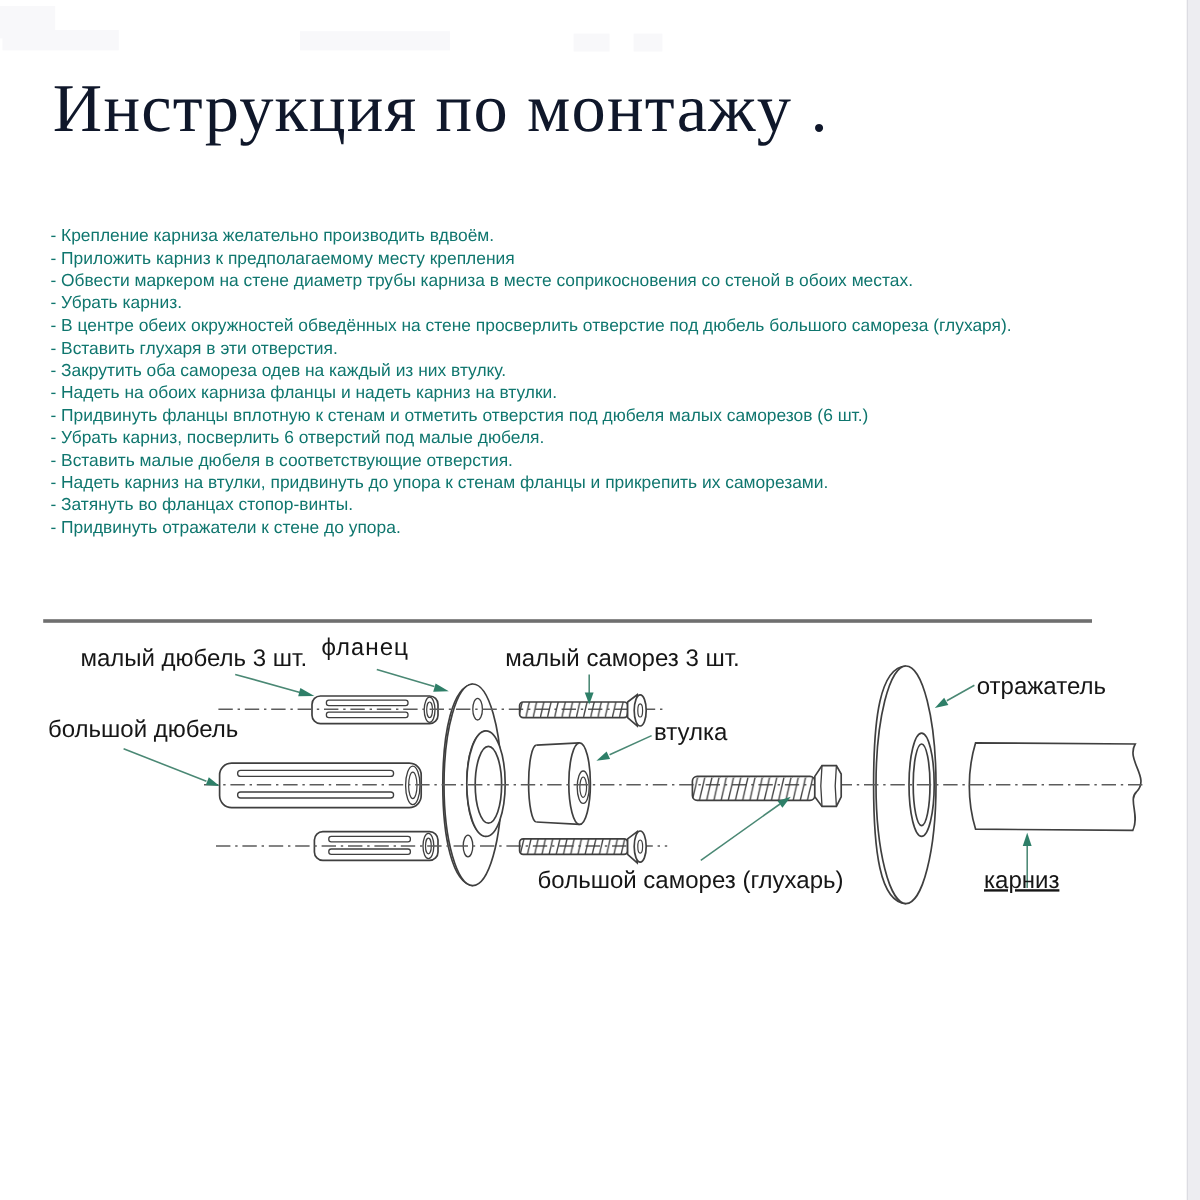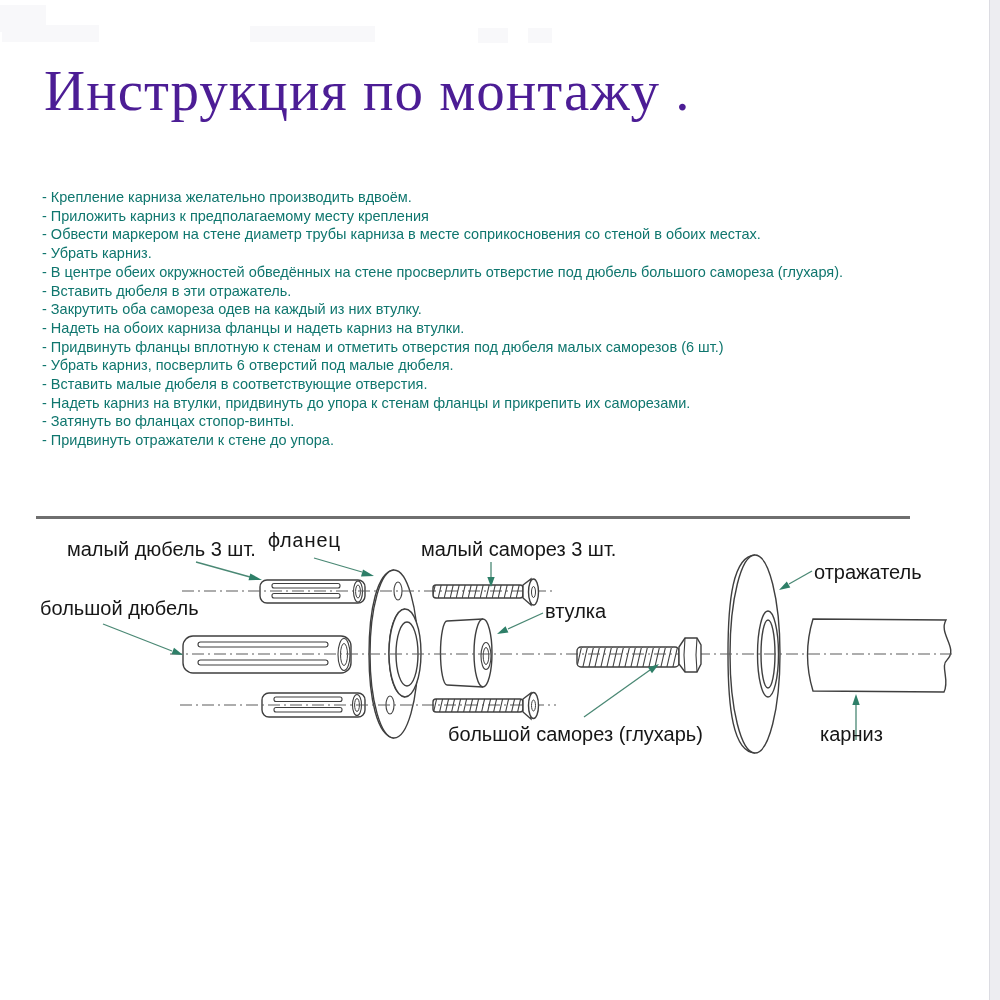--- a/index.html
+++ b/index.html
@@ -6,21 +6,21 @@
   body{
     width:1000px;height:1000px;background:#ffffff;position:relative;
     font-family:"Liberation Sans", sans-serif;overflow:hidden;
   }
   .artifact{position:absolute;background:#f8f8fa;}
   .right-strip{position:absolute;right:0;top:0;width:10px;height:1000px;
     background:#ededf1;border-left:1px solid #dcdce2;}
   .title{
     position:absolute;left:44px;top:58px;width:900px;
     font-family:"Liberation Serif","DejaVu Serif",serif;
-    font-size:57px;color:#4c1d95;letter-spacing:1px;white-space:nowrap;
+    font-size:57px;color:#0f172a;letter-spacing:1px;white-space:nowrap;
   }
   .instructions{
     position:absolute;left:42px;top:188px;width:880px;
     font-size:14.5px;line-height:18.7px;color:#0f766e;
   }
   .instructions .line{white-space:nowrap;}
   .separator{position:absolute;left:36px;top:516px;width:874px;height:3px;background:#6f6f6f;}
   .diagram-svg{position:absolute;left:0;top:515px;width:1000px;height:270px;}
   .part-label{
     position:absolute;font-size:20px;color:#161616;white-space:nowrap;
@@ -37,21 +37,21 @@
 <div class="right-strip"></div>
 
 <div class="title">Инструкция по монтажу .</div>
 
 <div class="instructions">
   <div class="line">- Крепление карниза желательно производить вдвоём.</div>
   <div class="line">- Приложить карниз к предполагаемому месту крепления</div>
   <div class="line">- Обвести маркером на стене диаметр трубы карниза в месте соприкосновения со стеной в обоих местах.</div>
   <div class="line">- Убрать карниз.</div>
   <div class="line">- В центре обеих окружностей обведённых на стене просверлить отверстие под дюбель большого самореза (глухаря).</div>
-  <div class="line">- Вставить дюбеля в эти отражатель.</div>
+  <div class="line">- Вставить глухаря в эти отверстия.</div>
   <div class="line">- Закрутить оба самореза одев на каждый из них втулку.</div>
   <div class="line">- Надеть на обоих карниза фланцы и надеть карниз на втулки.</div>
   <div class="line">- Придвинуть фланцы вплотную к стенам и отметить отверстия под дюбеля малых саморезов (6 шт.)</div>
   <div class="line">- Убрать карниз, посверлить 6 отверстий под малые дюбеля.</div>
   <div class="line">- Вставить малые дюбеля в соответствующие отверстия.</div>
   <div class="line">- Надеть карниз на втулки, придвинуть до упора к стенам фланцы и прикрепить их саморезами.</div>
   <div class="line">- Затянуть во фланцах стопор-винты.</div>
   <div class="line">- Придвинуть отражатели к стене до упора.</div>
 </div>
 
@@ -178,13 +178,13 @@
   </g>
 </svg>
 
 <div class="part-label" style="left:67px;top:538px;">малый дюбель 3 шт.</div>
 <div class="part-label" style="left:268px;top:530px;font-family:Liberation Mono, monospace;">фланец</div>
 <div class="part-label" style="left:421px;top:538px;">малый саморез 3 шт.</div>
 <div class="part-label" style="left:40px;top:597px;">большой дюбель</div>
 <div class="part-label" style="left:545px;top:600px;">втулка</div>
 <div class="part-label" style="left:814px;top:561px;">отражатель</div>
 <div class="part-label" style="left:448px;top:723px;">большой саморез (глухарь)</div>
-<div class="part-label" style="left:820px;top:723px;">карниз</div>
+<div class="part-label" style="left:820px;top:723px;text-decoration:underline;">карниз</div>
 
 </body></html>

